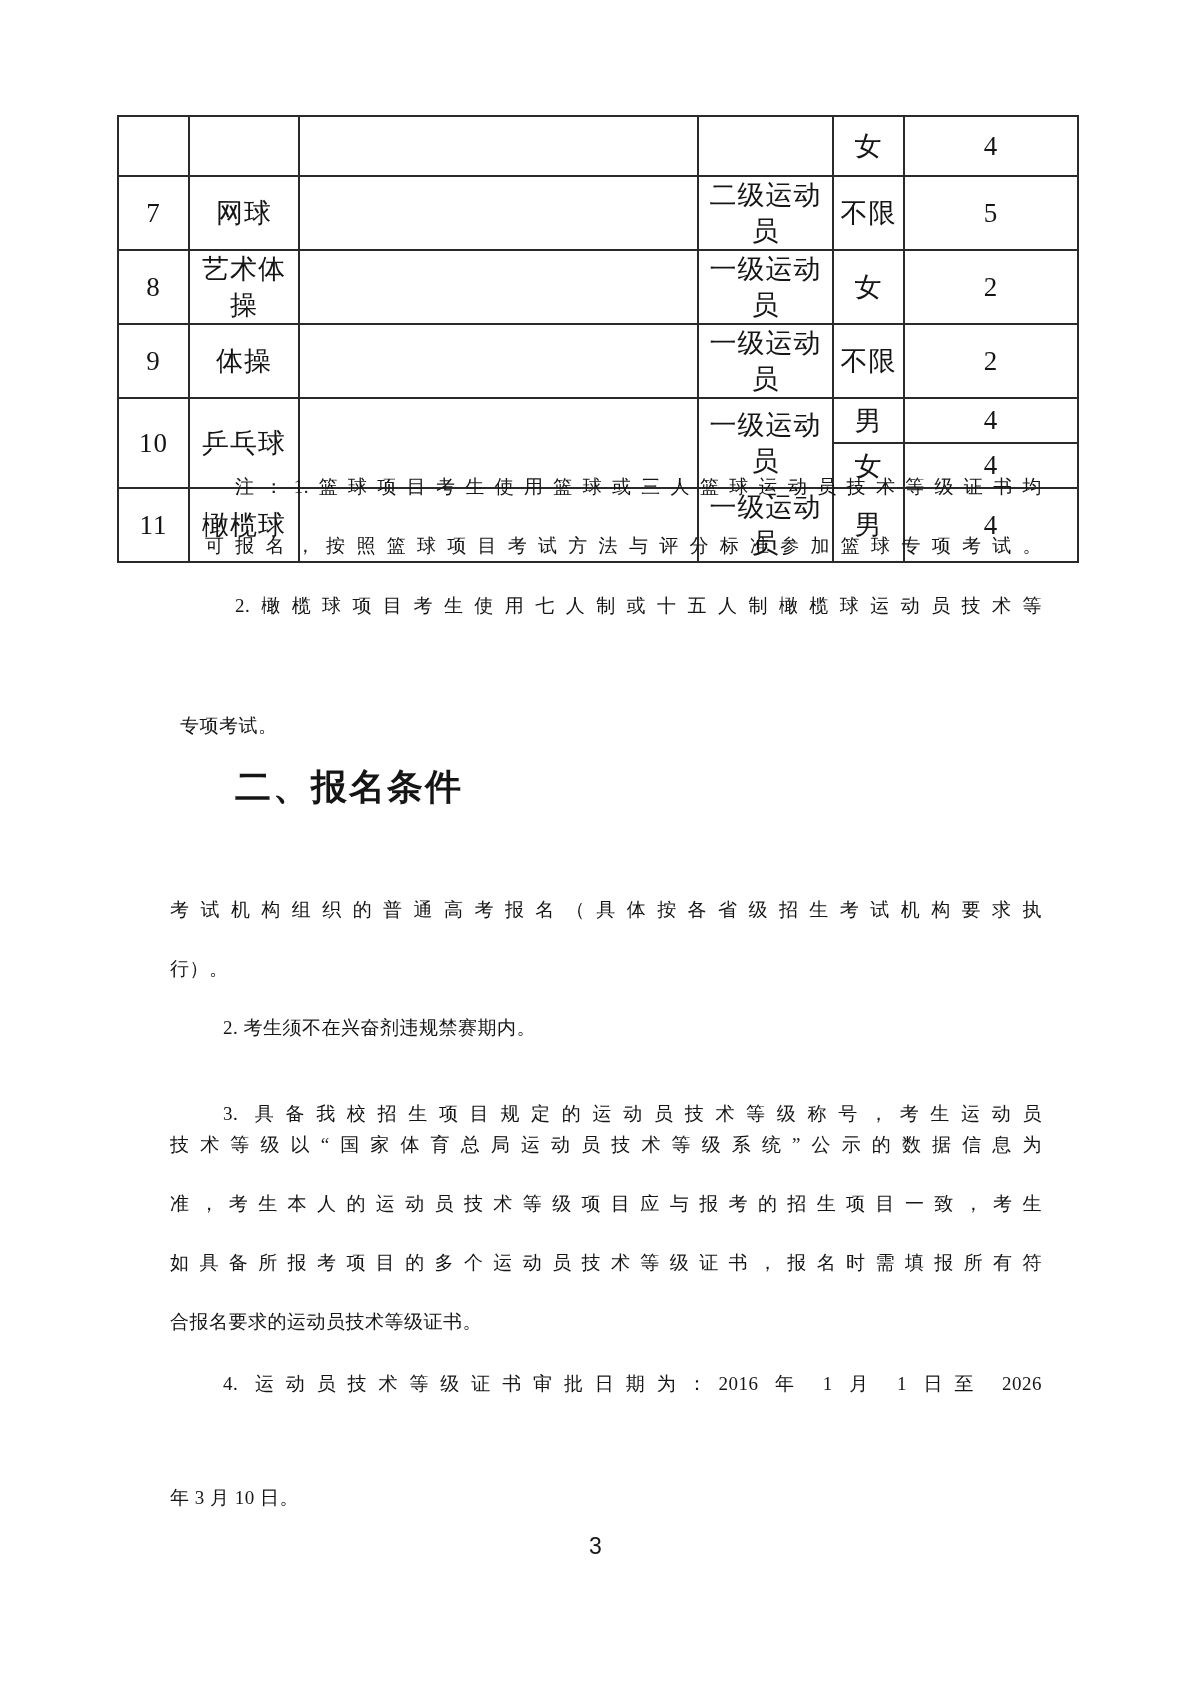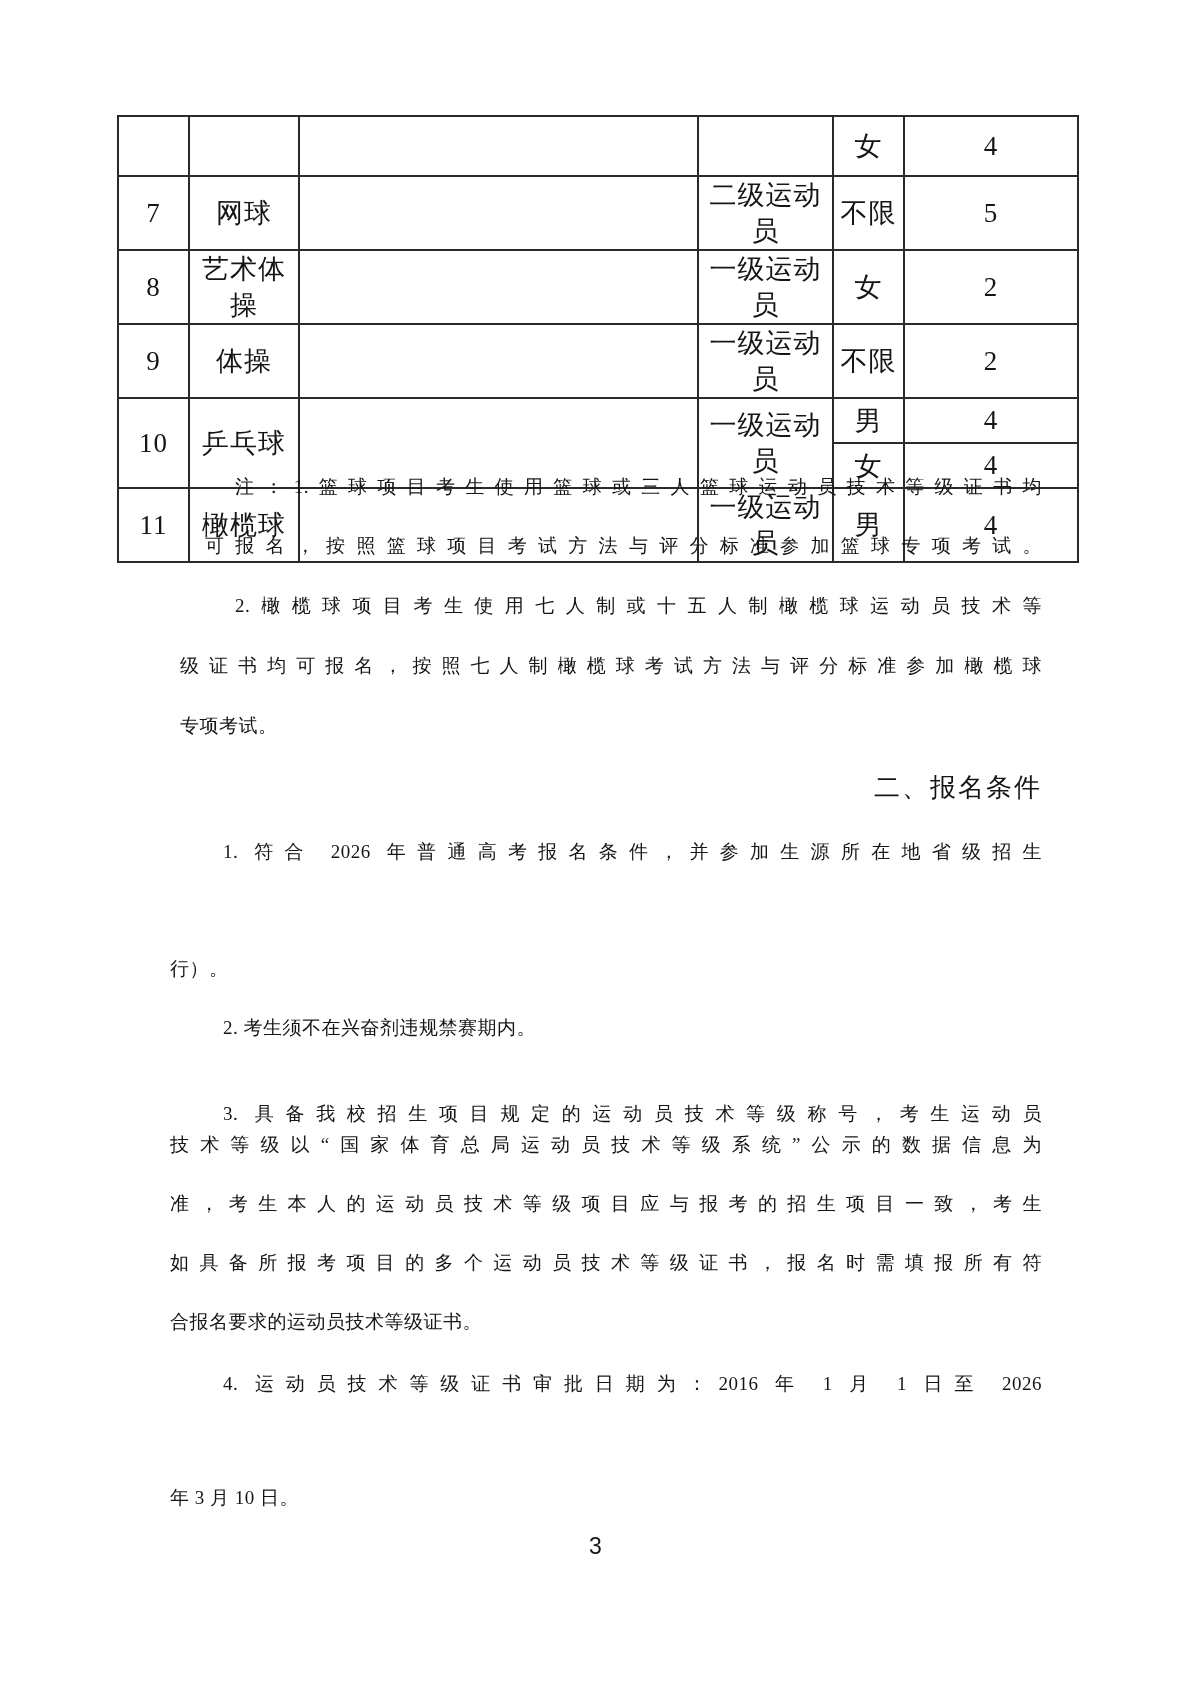--- a/index.html
+++ b/index.html
@@ -36,21 +36,21 @@
     letter-spacing:0.5px;
   }
   .just{text-align:justify;text-align-last:justify;}
   .left{text-align:left;white-space:nowrap;}
   .ind65{text-indent:65px;}
   .ind53{text-indent:53px;}
   .ind35{text-indent:35px;}
   .ind10{text-indent:10px;}
   .heading{
     font-family:"Liberation Sans","DejaVu Sans",sans-serif;
-    font-weight:normal;font-size:26px;letter-spacing:2px;text-align:right;
+    font-weight:bold;font-size:36px;letter-spacing:2px;
   }
   .pageno{
     position:absolute;left:0;top:1533px;width:100%;
     text-align:center;font-size:23px;
     font-family:"Liberation Sans","DejaVu Sans",sans-serif;
   }
 </style>
 </head>
 <body>
 
@@ -117,26 +117,25 @@
         <td>一级运动员</td>
         <td>男</td>
         <td>4</td>
       </tr>
     </tbody>
   </table>
 
   <div class="line just ind65" style="top:466px">注：1.篮球项目考生使用篮球或三人篮球运动员技术等级证书均</div>
   <div class="line just ind35" style="top:525px">可报名，按照篮球项目考试方法与评分标准参加篮球专项考试。</div>
   <div class="line just ind65" style="top:585px">2.橄榄球项目考生使用七人制或十五人制橄榄球运动员技术等</div>
-  <div class="line just ind10" style="top:645px">级证书均可报名，按照七人制橄榄球考试方法与评分标准参加橄榄球</div>
   <div class="line left ind10" style="top:705px">专项考试。</div>
 
   <div class="line left ind65 heading" style="top:766px">二、报名条件</div>
 
-  <div class="line just ind53" style="top:831px">1. 符合 2026 年普通高考报名条件，并参加生源所在地省级招生</div>
+  <div class="line just" style="top:889px">考试机构组织的普通高考报名（具体按各省级招生考试机构要求执</div>
   <div class="line left" style="top:948px">行）。</div>
   <div class="line left ind53" style="top:1007px">2. 考生须不在兴奋剂违规禁赛期内。</div>
   <div class="line just ind53" style="top:1093px">3. 具备我校招生项目规定的运动员技术等级称号，考生运动员</div>
   <div class="line just" style="top:1183px">准，考生本人的运动员技术等级项目应与报考的招生项目一致，考生</div>
   <div class="line just" style="top:1124px">技术等级以“国家体育总局运动员技术等级系统”公示的数据信息为</div>
   <div class="line left" style="top:1301px">合报名要求的运动员技术等级证书。</div>
   <div class="line just" style="top:1242px">如具备所报考项目的多个运动员技术等级证书，报名时需填报所有符</div>
   <div class="line just ind53" style="top:1363px">4. 运动员技术等级证书审批日期为：2016 年 1 月 1 日至 2026</div>
   <div class="line left" style="top:1477px">年 3 月 10 日。</div>
 

